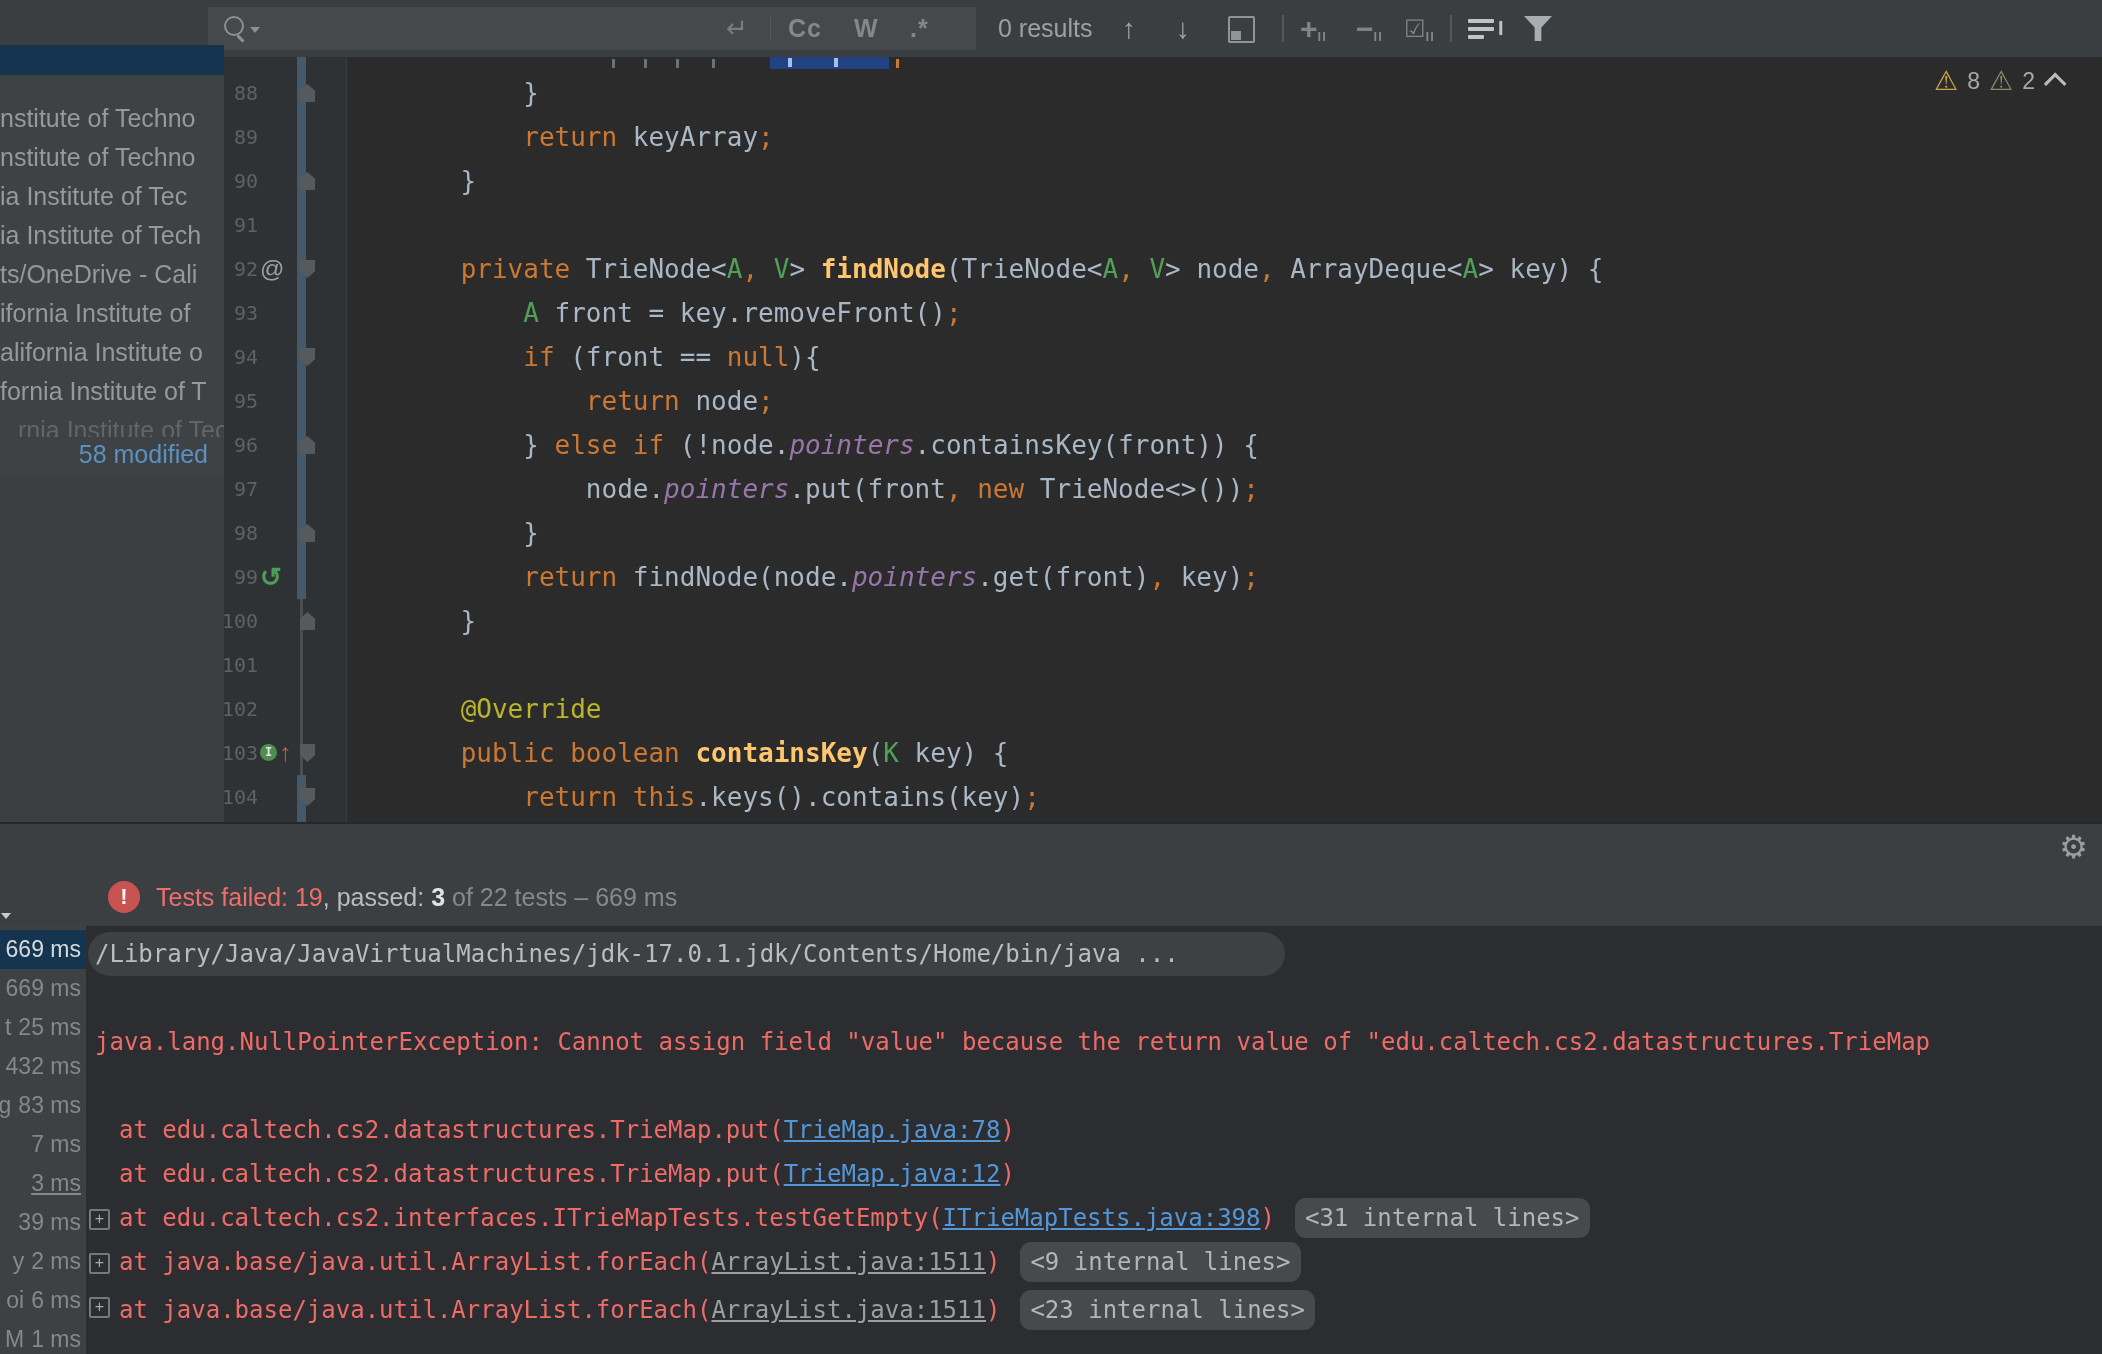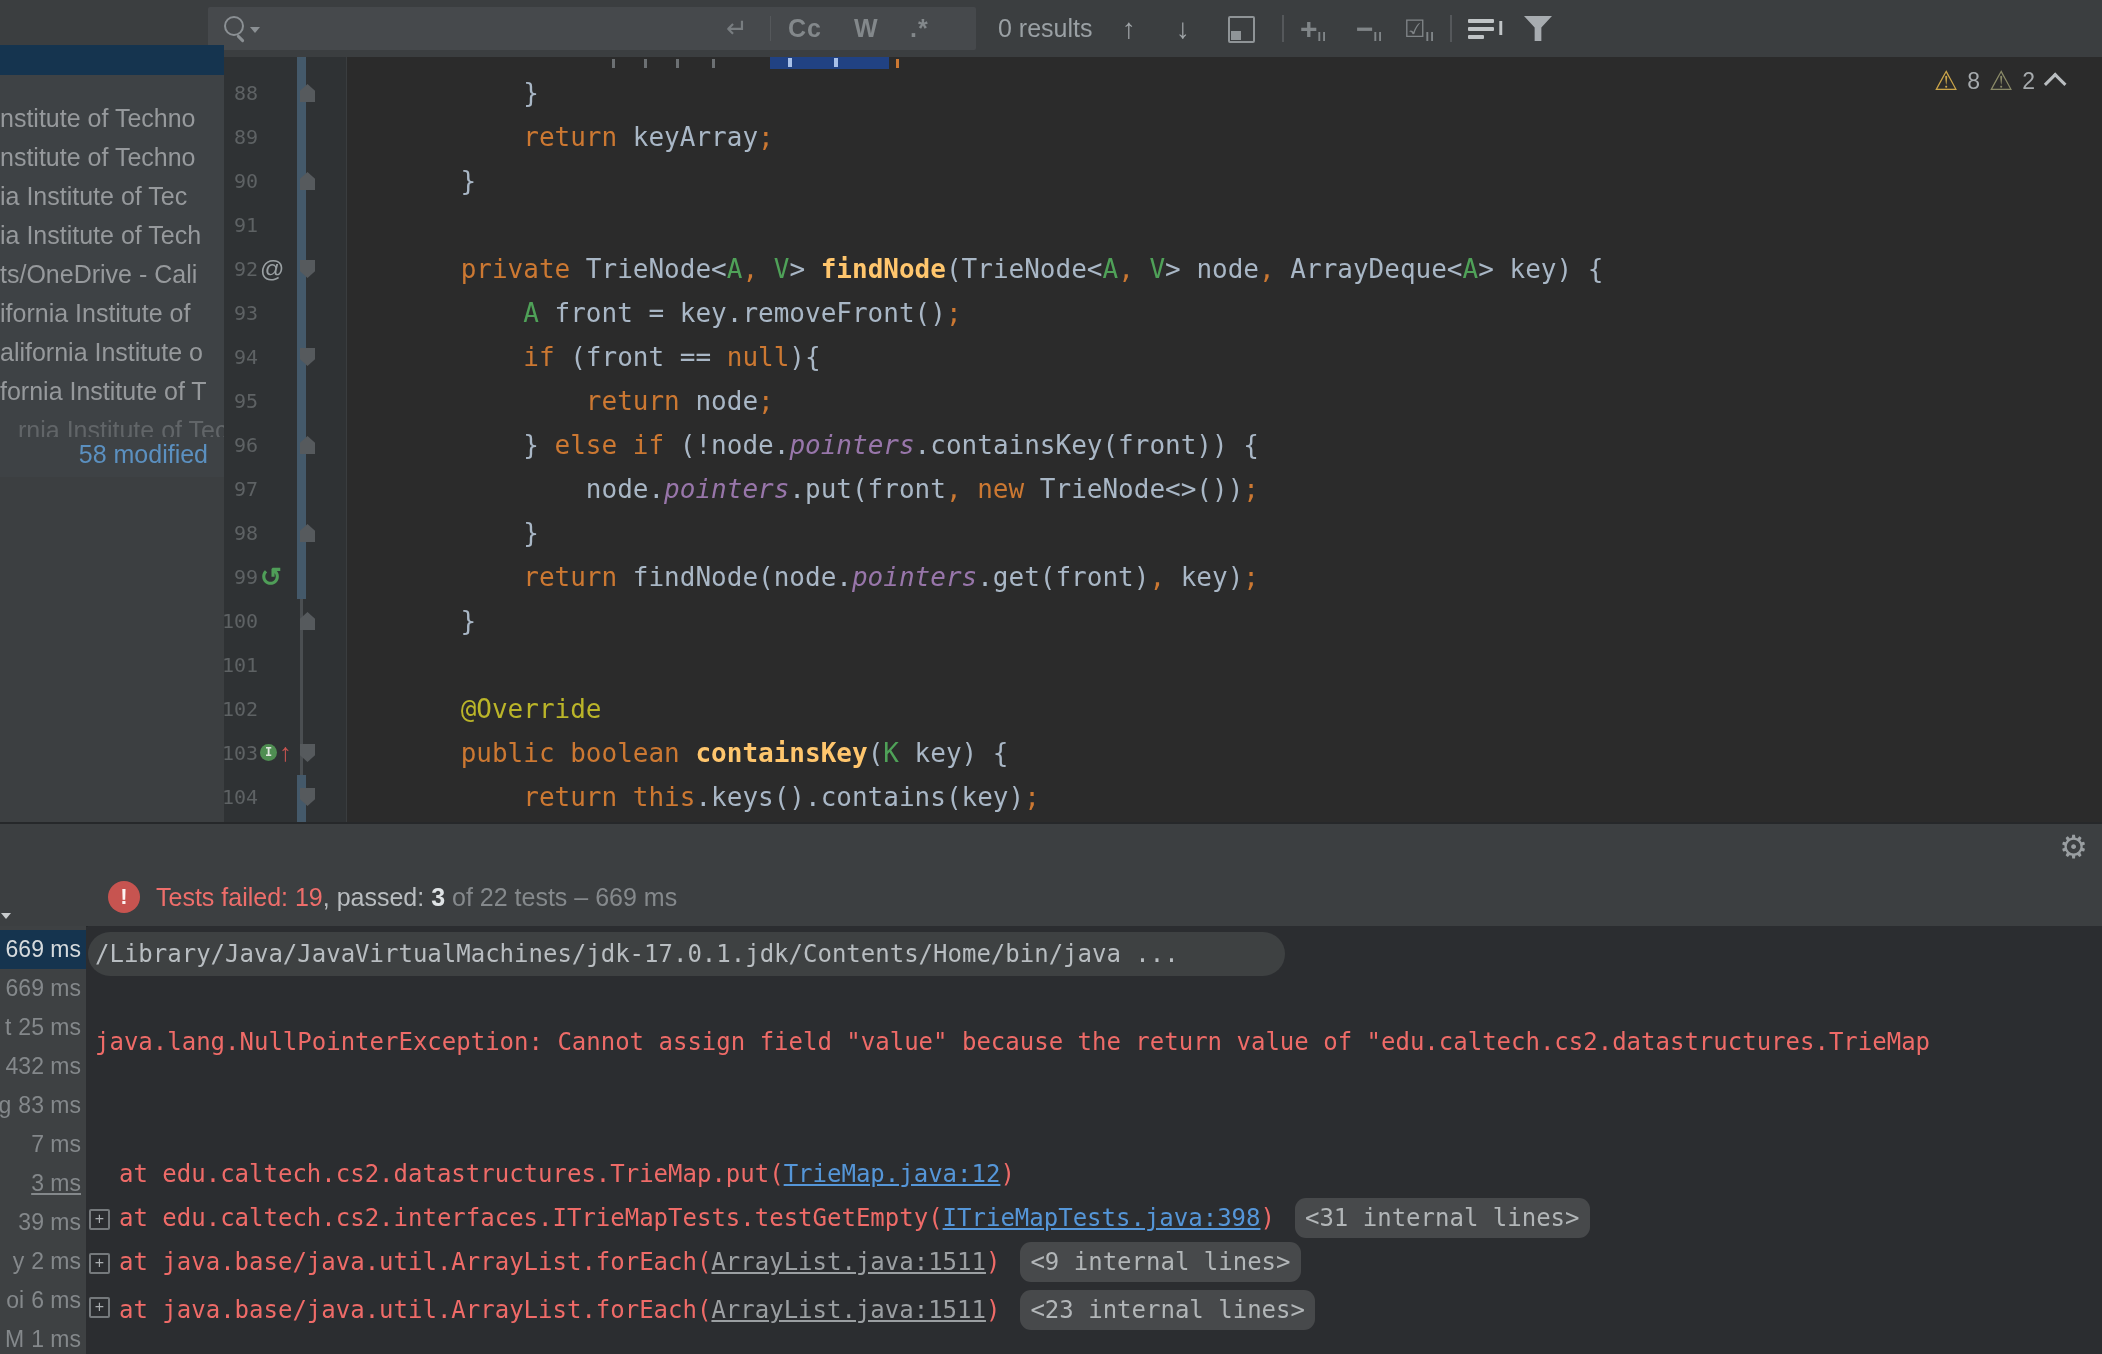--- a/index.html
+++ b/index.html
@@ -279,20 +279,21 @@
           <span>6 ms</span>
         </div>
         <div class="tree-row" style="top: 394px;">
           <span>M</span>
           <span>1 ms</span>
         </div>
       </div>
     <div id="console">
         <div class="c-row c-high" style="top: 6px;"><span>/Library/Java/JavaVirtualMachines/jdk-17.0.1.jdk/Contents/Home/bin/java ...</span></div>
         <div class="c-row c-err" style="top: 94px;">java.lang.NullPointerException: Cannot assign field "value" because the return value of "edu.caltech.cs2.datastructures.TrieMap</div>
+        <div class="c-row c-stack" style="top: 182px;"><span>at edu.caltech.cs2.datastructures.TrieMap.put(</span><span class="lnk-blue">TrieMap.java:78</span><span>)</span></div>
         <div class="c-row c-stack" style="top: 226px;"><span>at edu.caltech.cs2.datastructures.TrieMap.put(</span><span class="lnk-blue">TrieMap.java:12</span><span>)</span></div>
         <span class="plus-box" style="top: 283px;">+</span>
         <div class="c-row c-stack" style="top: 270px;"><span>at edu.caltech.cs2.interfaces.ITrieMapTests.testGetEmpty(</span><span class="lnk-blue">ITrieMapTests.java:398</span><span>)</span><span class="int-box">&lt;31 internal lines&gt;</span></div>
         <span class="plus-box" style="top: 327px;">+</span>
         <div class="c-row c-stack" style="top: 314px;"><span>at java.base/java.util.ArrayList.forEach(</span><span class="lnk-gray">ArrayList.java:1511</span><span>)</span><span class="int-box">&lt;9 internal lines&gt;</span></div>
         <span class="plus-box" style="top: 371px;">+</span>
         <div class="c-row c-stack" style="top: 362px;"><span>at java.base/java.util.ArrayList.forEach(</span><span class="lnk-gray">ArrayList.java:1511</span><span>)</span><span class="int-box">&lt;23 internal lines&gt;</span></div>
       </div>
   </div>
 

